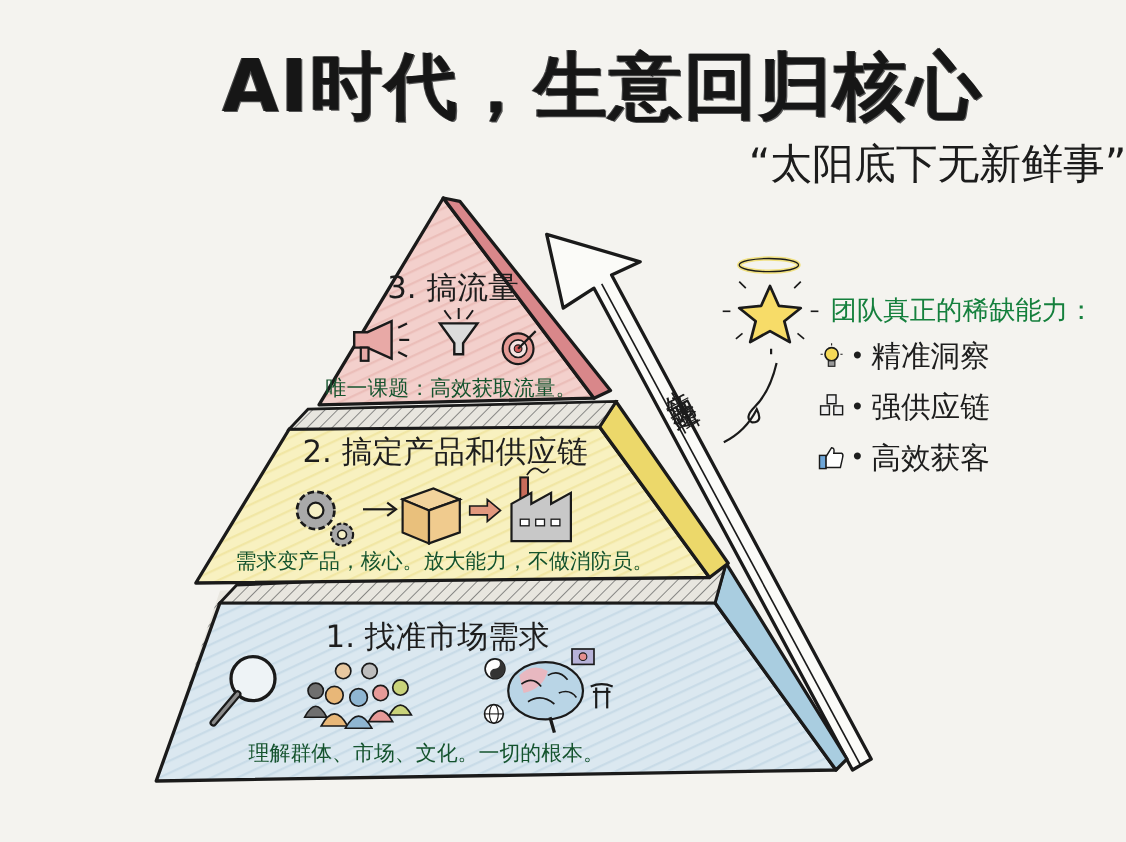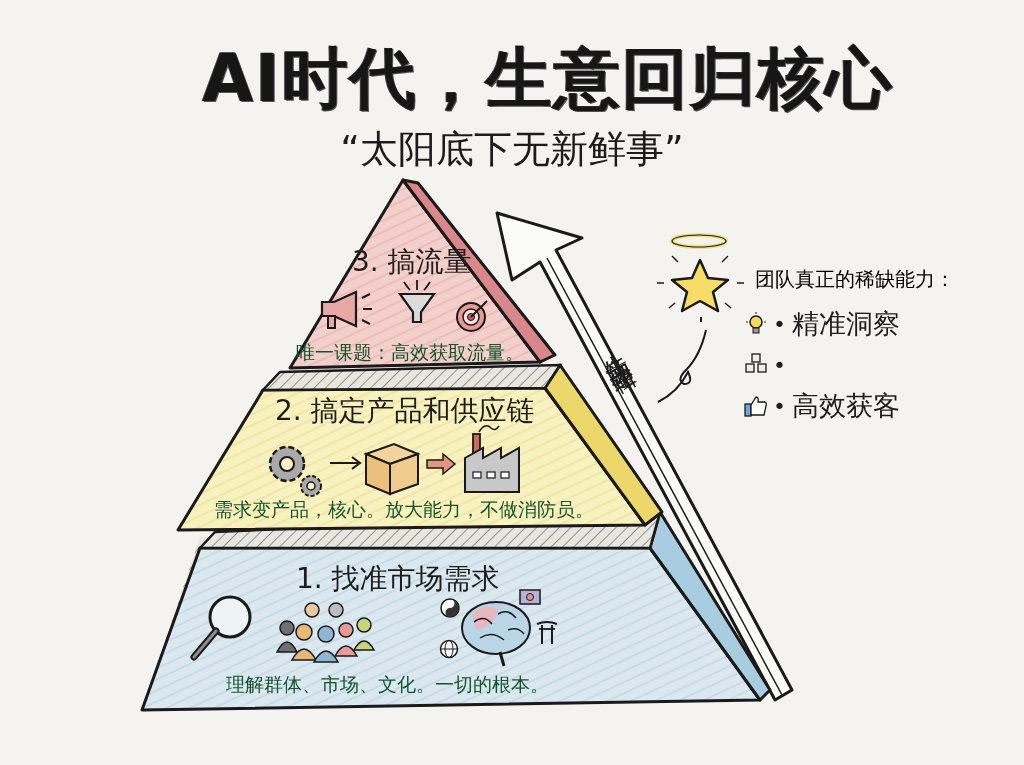--- a/index.html
+++ b/index.html
@@ -12,33 +12,33 @@
   }
   .abs { position: absolute; }
   .title {
     left: 0; width: 1024px; top: 34px; text-align: center;
     font-size: 66px; font-weight: bold; letter-spacing: 2px;
     color: #161616;
     text-shadow: 1px 1px 0 #555, -1px 0 0 #444;
     padding-left: 36px;
   }
   .subtitle {
-    left: 0; width: 1024px; top: 124px; text-align: center;
+    left: 0; width: 1024px; top: 124px; text-align: right;
     font-size: 38px; color: #1c1c1c;
   }
   svg.canvas { position: absolute; left: 0; top: 0; }
   .layer-title { font-size: 28px; color: #1d1d1d; white-space: nowrap; }
   .layer-desc { font-size: 19px; color: #14532d; white-space: nowrap; }
   .arrow-label {
     font-size: 24px; color: #1d1d1d;
     writing-mode: vertical-rl;
     transform-origin: center center;
     letter-spacing: 4px;
   }
-  .sidebar-heading { font-size: 20px; color: #000000; white-space: nowrap; }
+  .sidebar-heading { font-size: 24px; color: #15803d; white-space: nowrap; }
   .skill {
     display: flex; align-items: center; gap: 4px;
     font-size: 27px; color: #1d1d1d; white-space: nowrap;
   }
   .skill .bullet { font-size: 22px; margin-right: 2px; }
   .skill-icon { width: 26px; height: 26px; display: inline-block; }
 </style>
 </head>
 <body>
 
@@ -219,20 +219,21 @@
     <span class="bullet">•</span>
     <span>精准洞察</span>
   </div>
   <div class="skill">
     <svg class="skill-icon" viewBox="0 0 26 26">
       <rect x="9" y="2" width="8" height="8" fill="#eee" stroke="#1a1a1a" stroke-width="1.3"></rect>
       <rect x="3" y="12" width="8" height="8" fill="#eee" stroke="#1a1a1a" stroke-width="1.3"></rect>
       <rect x="15" y="12" width="8" height="8" fill="#eee" stroke="#1a1a1a" stroke-width="1.3"></rect>
     </svg>
     <span class="bullet">•</span>
+    <span>强供应链</span>
   </div>
   <div class="skill">
     <svg class="skill-icon" viewBox="0 0 26 26">
       <rect x="2" y="11" width="6" height="12" fill="#6ea6d8" stroke="#1a1a1a" stroke-width="1.3"></rect>
       <path d="M8,12 L13,4 Q16,4 15,9 L22,9 Q24,10 23,13 L21,22 L8,22 Z" fill="#fff" stroke="#1a1a1a" stroke-width="1.3"></path>
     </svg>
     <span class="bullet">•</span>
     <span>高效获客</span>
   </div>
 </div>

